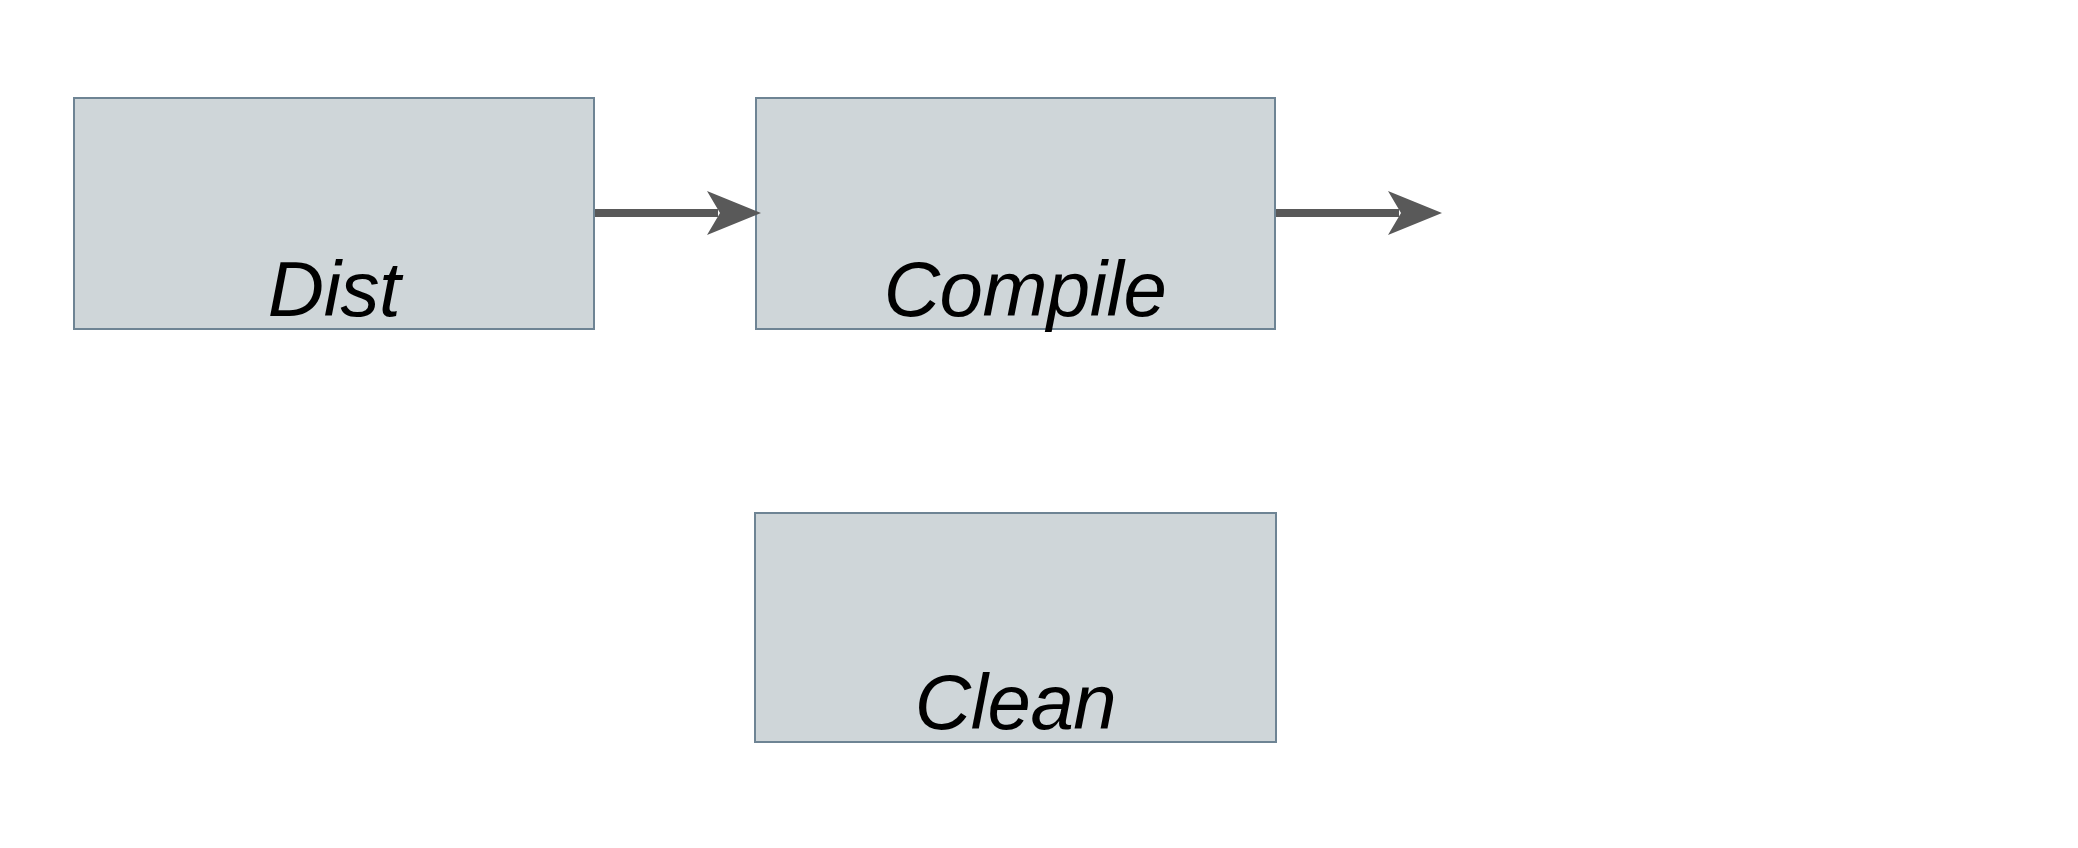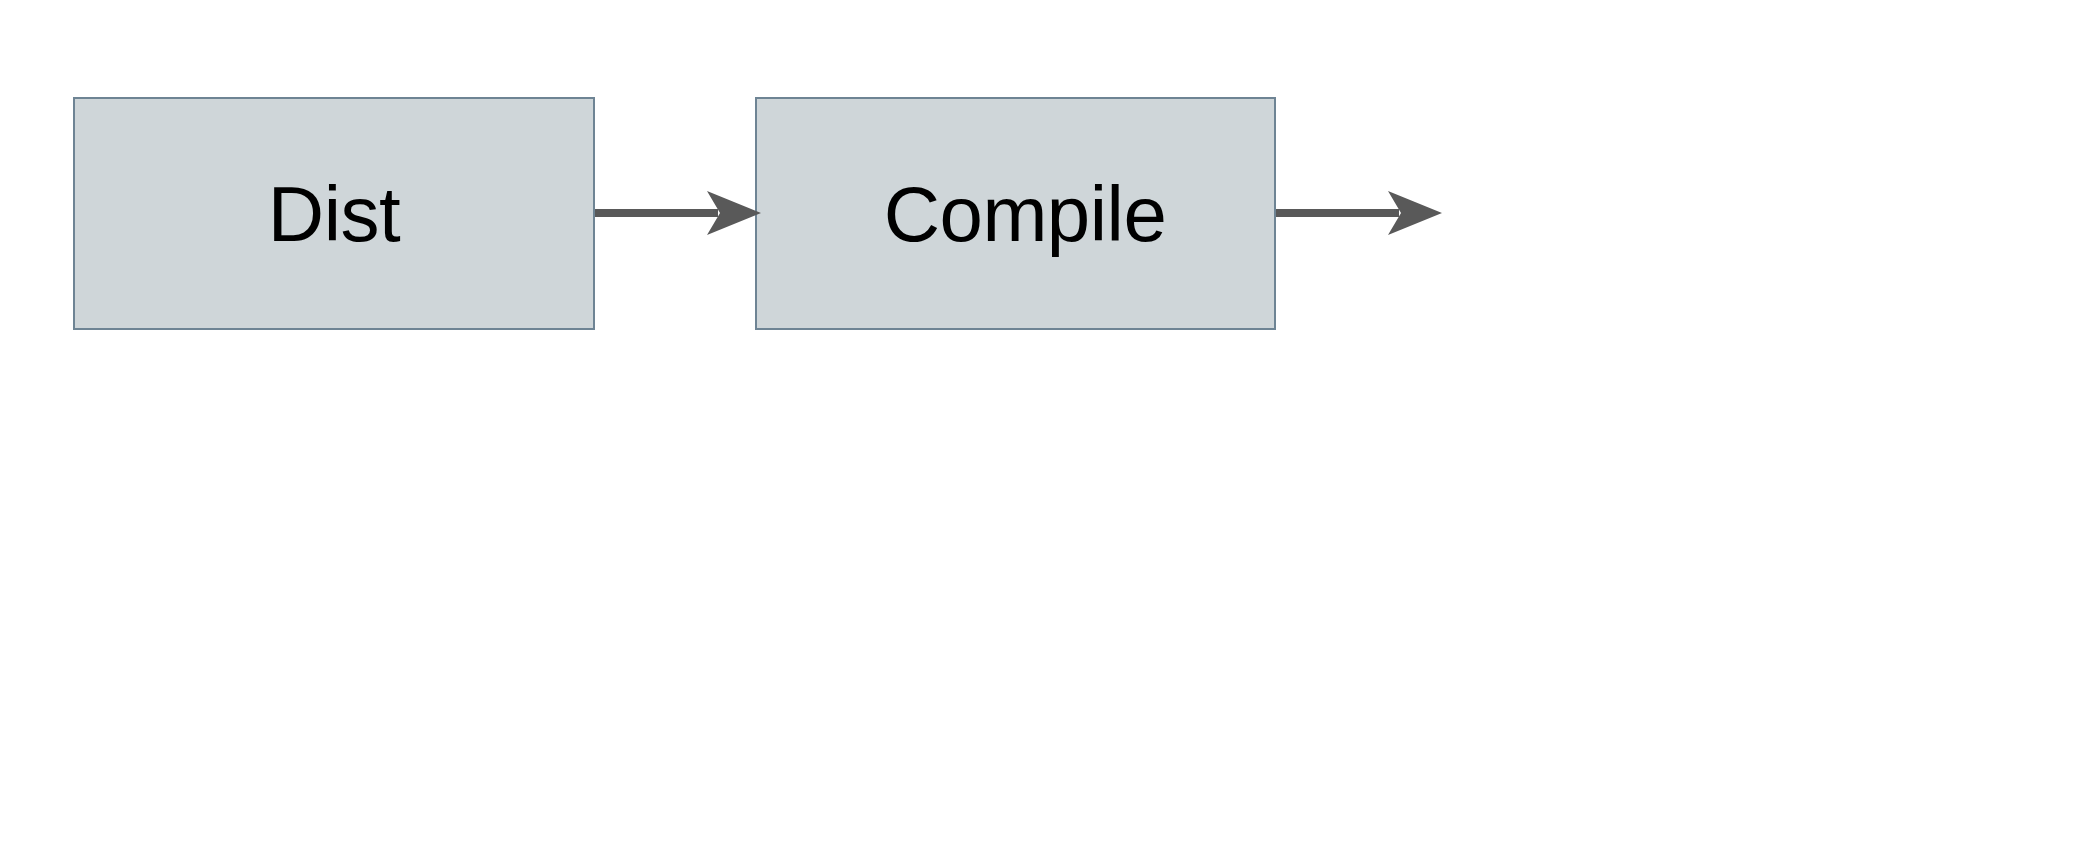--- a/index.html
+++ b/index.html
@@ -17,23 +17,24 @@
     height: 848px;
     background: #ffffff;
     overflow: hidden;
   }
   .node {
     position: absolute;
     box-sizing: border-box;
     background: #cfd6d9;
     border: 2px solid #6e8494;
     display: flex;
-    align-items: center;
+    align-items: flex-end;
     justify-content: center;
     user-select: none;
+    font-style: italic;
   }
   .node-label {
     font-family: "Liberation Sans", "DejaVu Sans", sans-serif;
     font-size: 78px;
     font-weight: 400;
     line-height: 1;
     color: #000000;
     letter-spacing: -0.5px;
     white-space: nowrap;
   }
@@ -60,20 +61,23 @@
 
   <div class="node" id="node-dist">
     <span class="node-label">Dist</span>
   </div>
 
   <div class="node" id="node-compile">
     <span class="node-label">Compile</span>
   </div>
 
 
+  <div class="node" id="node-clean">
+    <span class="node-label">Clean</span>
+  </div>
 
   <svg class="edge" id="edge-dist-compile" viewBox="0 0 176 62">
     <line class="edge-line" x1="5" y1="30" x2="128" y2="30"></line>
     <path class="edge-arrow" d="M 171 30 L 117 8 L 130 30 L 117 52 Z"></path>
   </svg>
 
   <svg class="edge" id="edge-compile-init" viewBox="0 0 176 62">
     <line class="edge-line" x1="5" y1="30" x2="128" y2="30"></line>
     <path class="edge-arrow" d="M 171 30 L 117 8 L 130 30 L 117 52 Z"></path>
   </svg>

